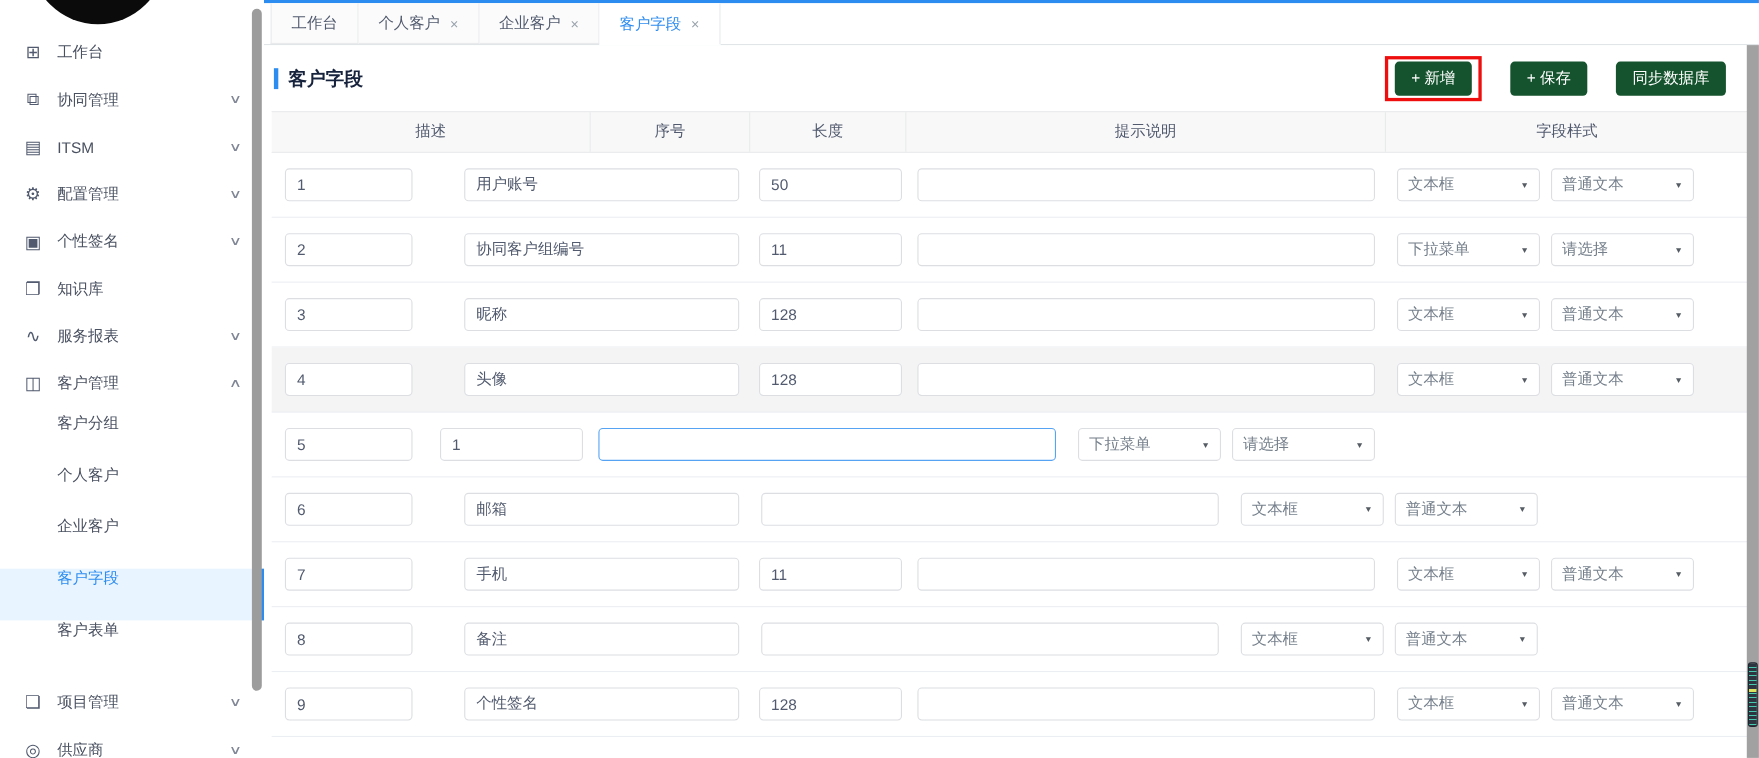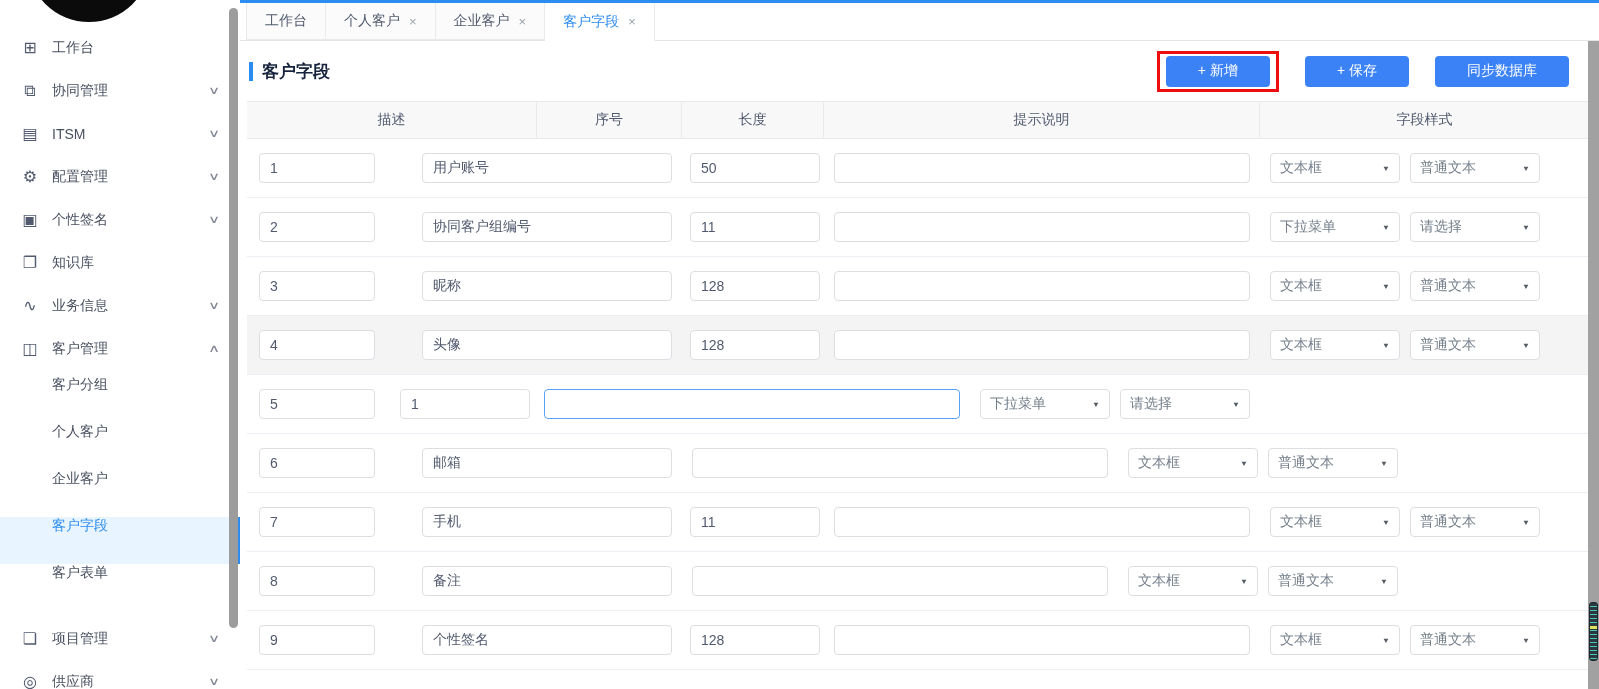--- a/index.html
+++ b/index.html
@@ -35,22 +35,22 @@
   .tab.active { background:#fff; color:#2d8cf0; margin-bottom:-1px;
     border-bottom:1px solid #fff; }
   .tab-close { margin-left:9px; font-size:13px; color:#9aa3ad; }
   .tab.active .tab-close { color:#9aa3ad; }
 
   .content { flex:1; position:relative; padding:0 8px 0 5px; }
   .page-header { height:60px; display:flex; align-items:center; padding:0 4px; }
   .page-title { font-size:17px; font-weight:bold; color:#17233d;
     border-left:4px solid #2d8cf0; padding-left:9px; line-height:19px; }
   .actions { margin-left:auto; display:flex; align-items:center; gap:26px; padding-right:18px; }
-  .btn { background:#3b82f6; color:#fff; border:none; border-radius:4px; height:31px;
-    padding:0 32px; font-size:14px; cursor:pointer; white-space:nowrap;
+  .btn { background:#14532d; color:#fff; border:none; border-radius:4px; height:31px;
+    padding:0 15px; font-size:14px; cursor:pointer; white-space:nowrap;
     font-family:inherit; }
   .annotated { border:3px solid #ee0e0e; padding:2px 6px; }
 
   
   .table { margin:0 2px; }
   .thead { display:flex; height:38px; background:#f8f8f9;
     border-top:1px solid #e8eaec; border-bottom:1px solid #e8eaec; }
   .th { display:flex; align-items:center; justify-content:center;
     font-size:14px; color:#515a6e; border-right:1px solid #e8eaec; }
   .th:last-child { border-right:none; }
@@ -117,21 +117,21 @@
           <span class="mi-icon">▣</span>
           <span class="mi-label">个性签名</span>
           <span class="chev">∨</span>
         </div>
         <div class="menu-item">
           <span class="mi-icon">❐</span>
           <span class="mi-label">知识库</span>
         </div>
         <div class="menu-item">
           <span class="mi-icon">∿</span>
-          <span class="mi-label">业务信息</span>
+          <span class="mi-label">服务报表</span>
           <span class="chev">∨</span>
         </div>
         <div class="menu-item">
           <span class="mi-icon">◫</span>
           <span class="mi-label">客户管理</span>
           <span class="chev">∧</span>
         </div>
         <div class="submenu">
           <div class="sub-item">
             <span>客户分组</span>

